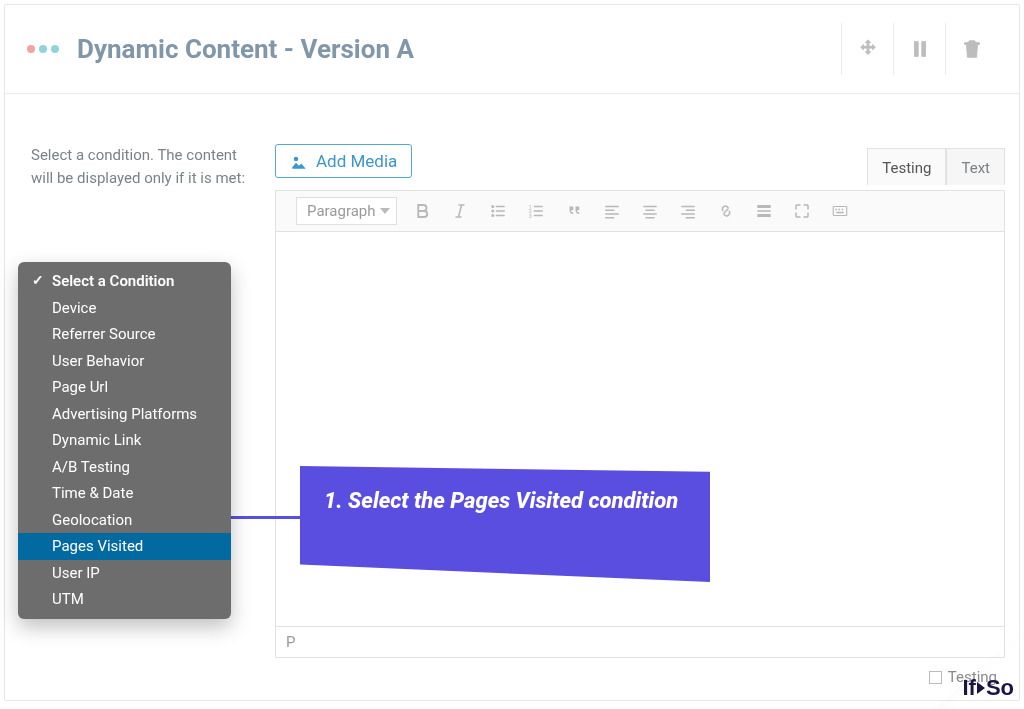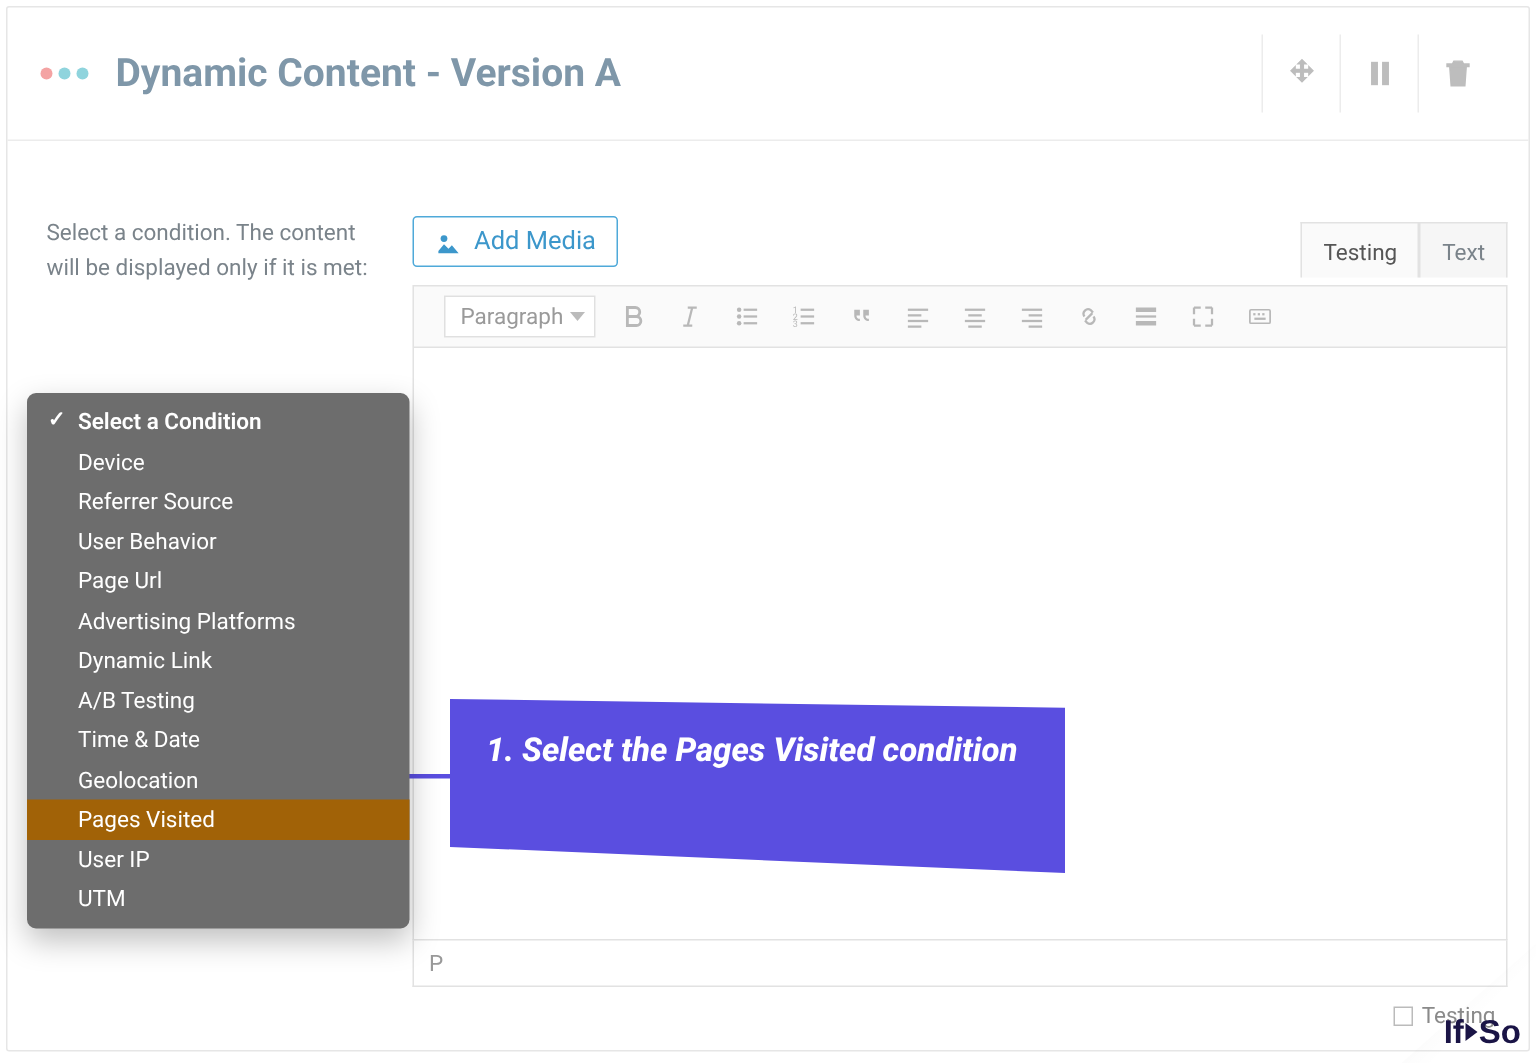--- a/index.html
+++ b/index.html
@@ -135,42 +135,42 @@
     color: #8a8a8a;
     font-size: 15px;
   }
   .chk { display:inline-block; width:13px; height:13px; border:1px solid #bbb; margin-right:6px; vertical-align:-2px; }
 
   
   .dropdown {
     position: absolute;
     left: 18px;
     top: 262px;
-    width: 255px;
+    width: 213px;
     background: #6d6d6d;
     border-radius: 6px;
     padding: 6px 0;
     box-shadow: 0 8px 20px rgba(0,0,0,0.25);
     z-index: 30;
     color: #fff;
   }
   .dd-item {
     padding: 2px 16px 2px 34px;
     font-size: 15px;
     line-height: 1.5;
     cursor: pointer;
     position: relative;
   }
   .dd-item.head { font-weight: 600; }
   .dd-item.head::before {
     content: "✓";
     position: absolute; left: 14px; top: 2px;
     font-size: 14px;
   }
-  .dd-item.selected { background: #a16207; }
+  .dd-item.selected { background: #0369a1; }
 
   
   .callout {
     position: absolute;
     left: 300px;
     top: 466px;
     width: 410px;
     height: 116px;
     background: #5a4ee0;
     color: #fff;

